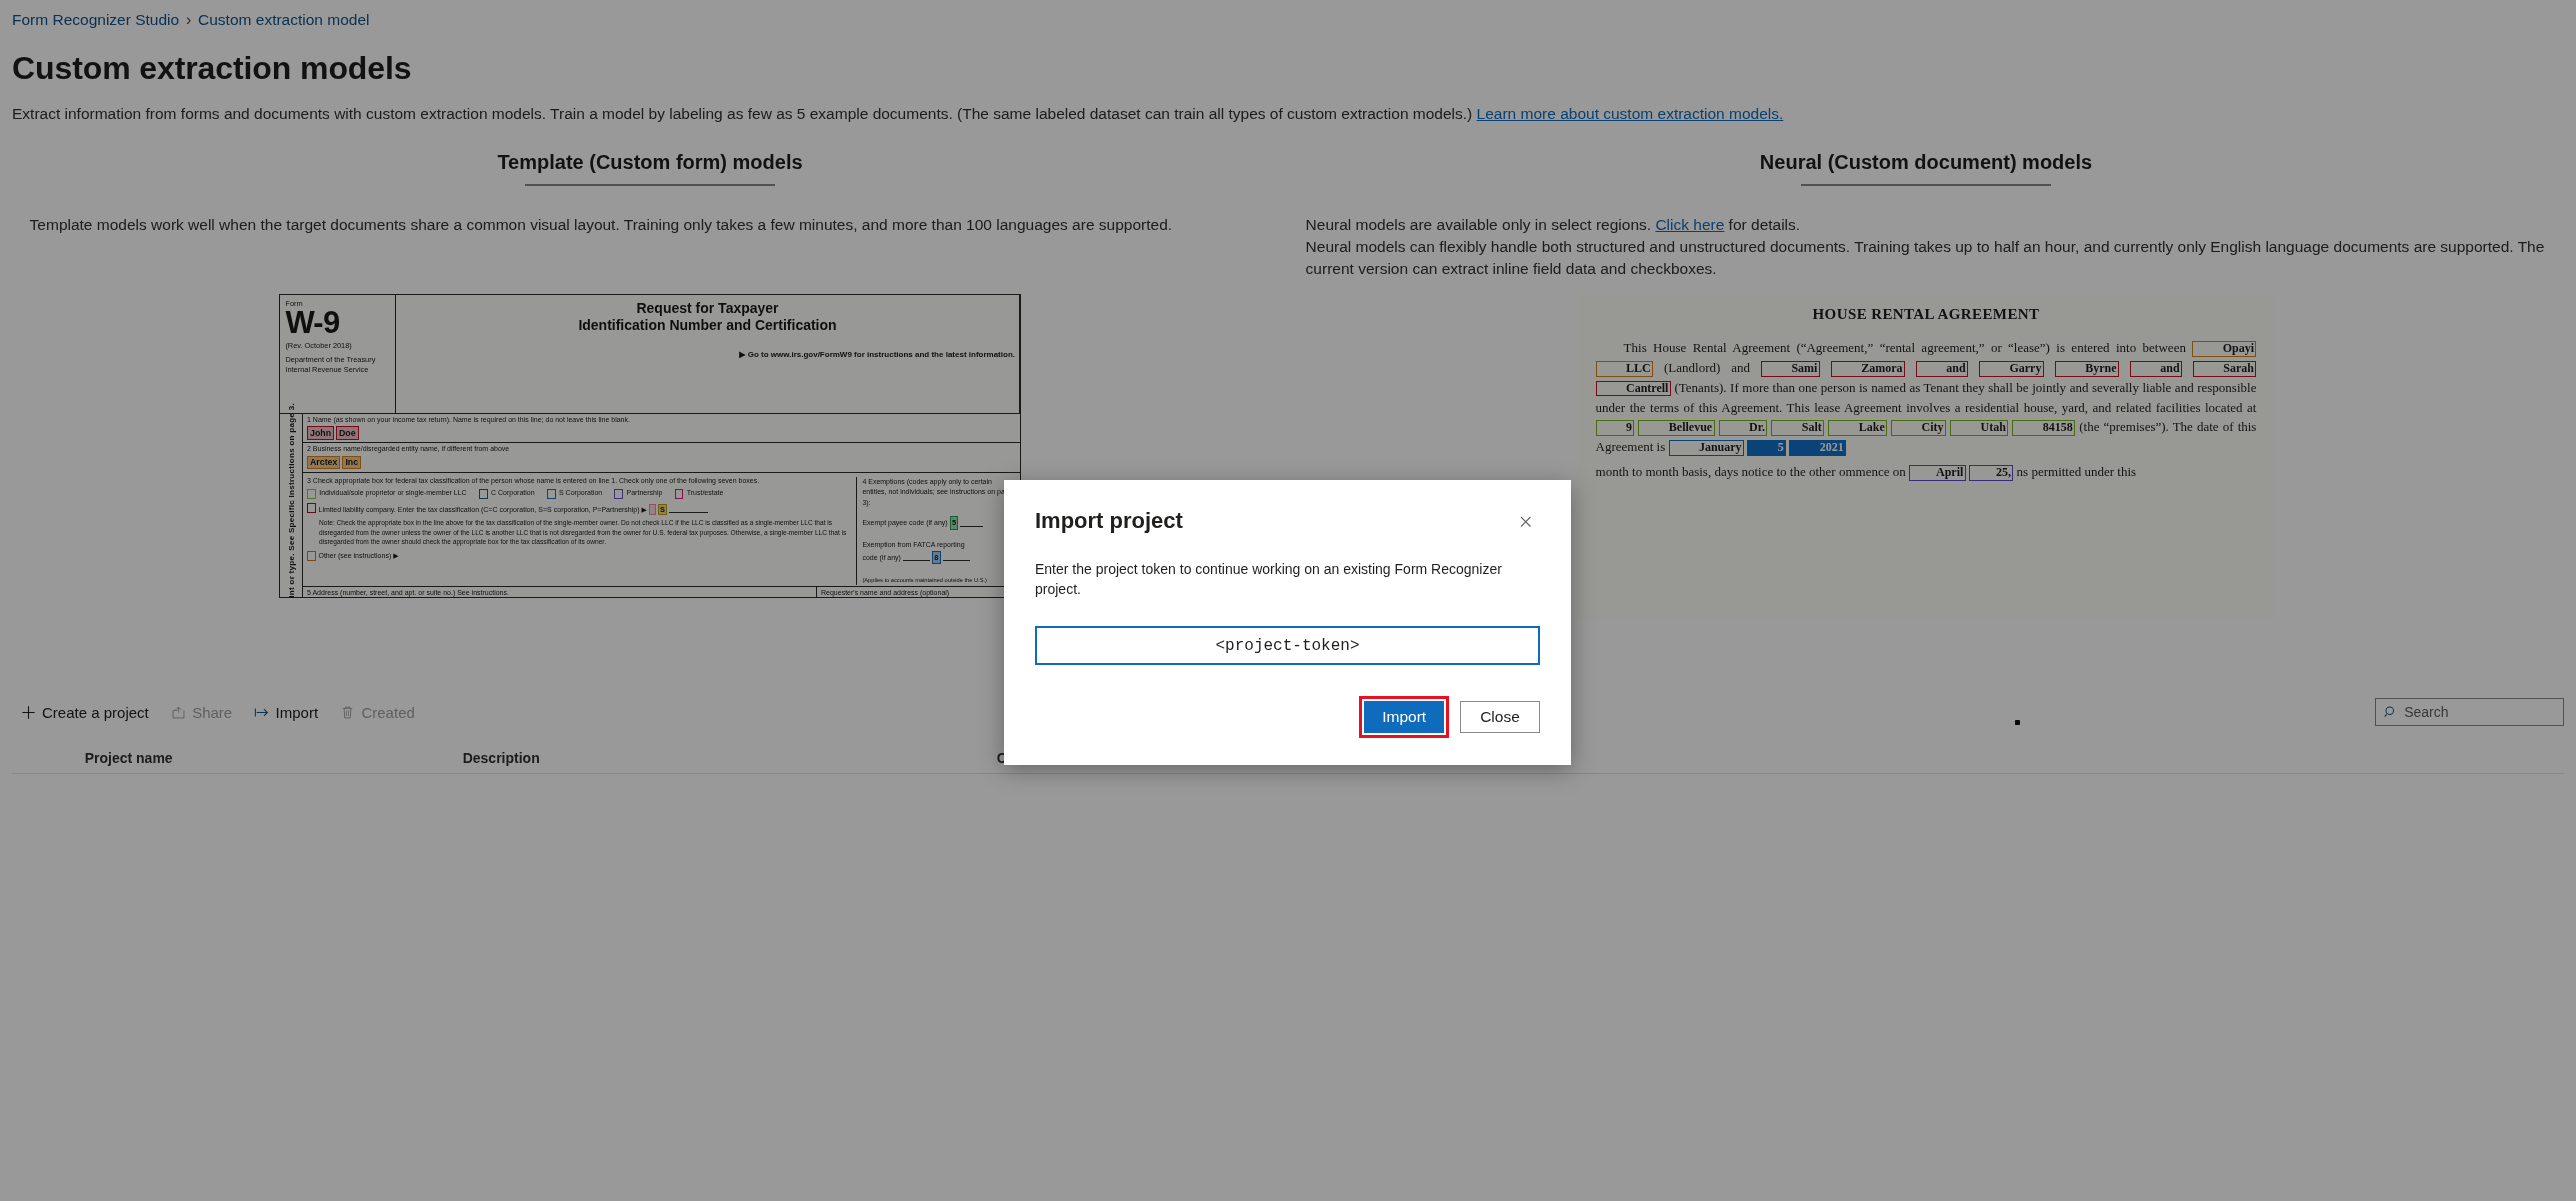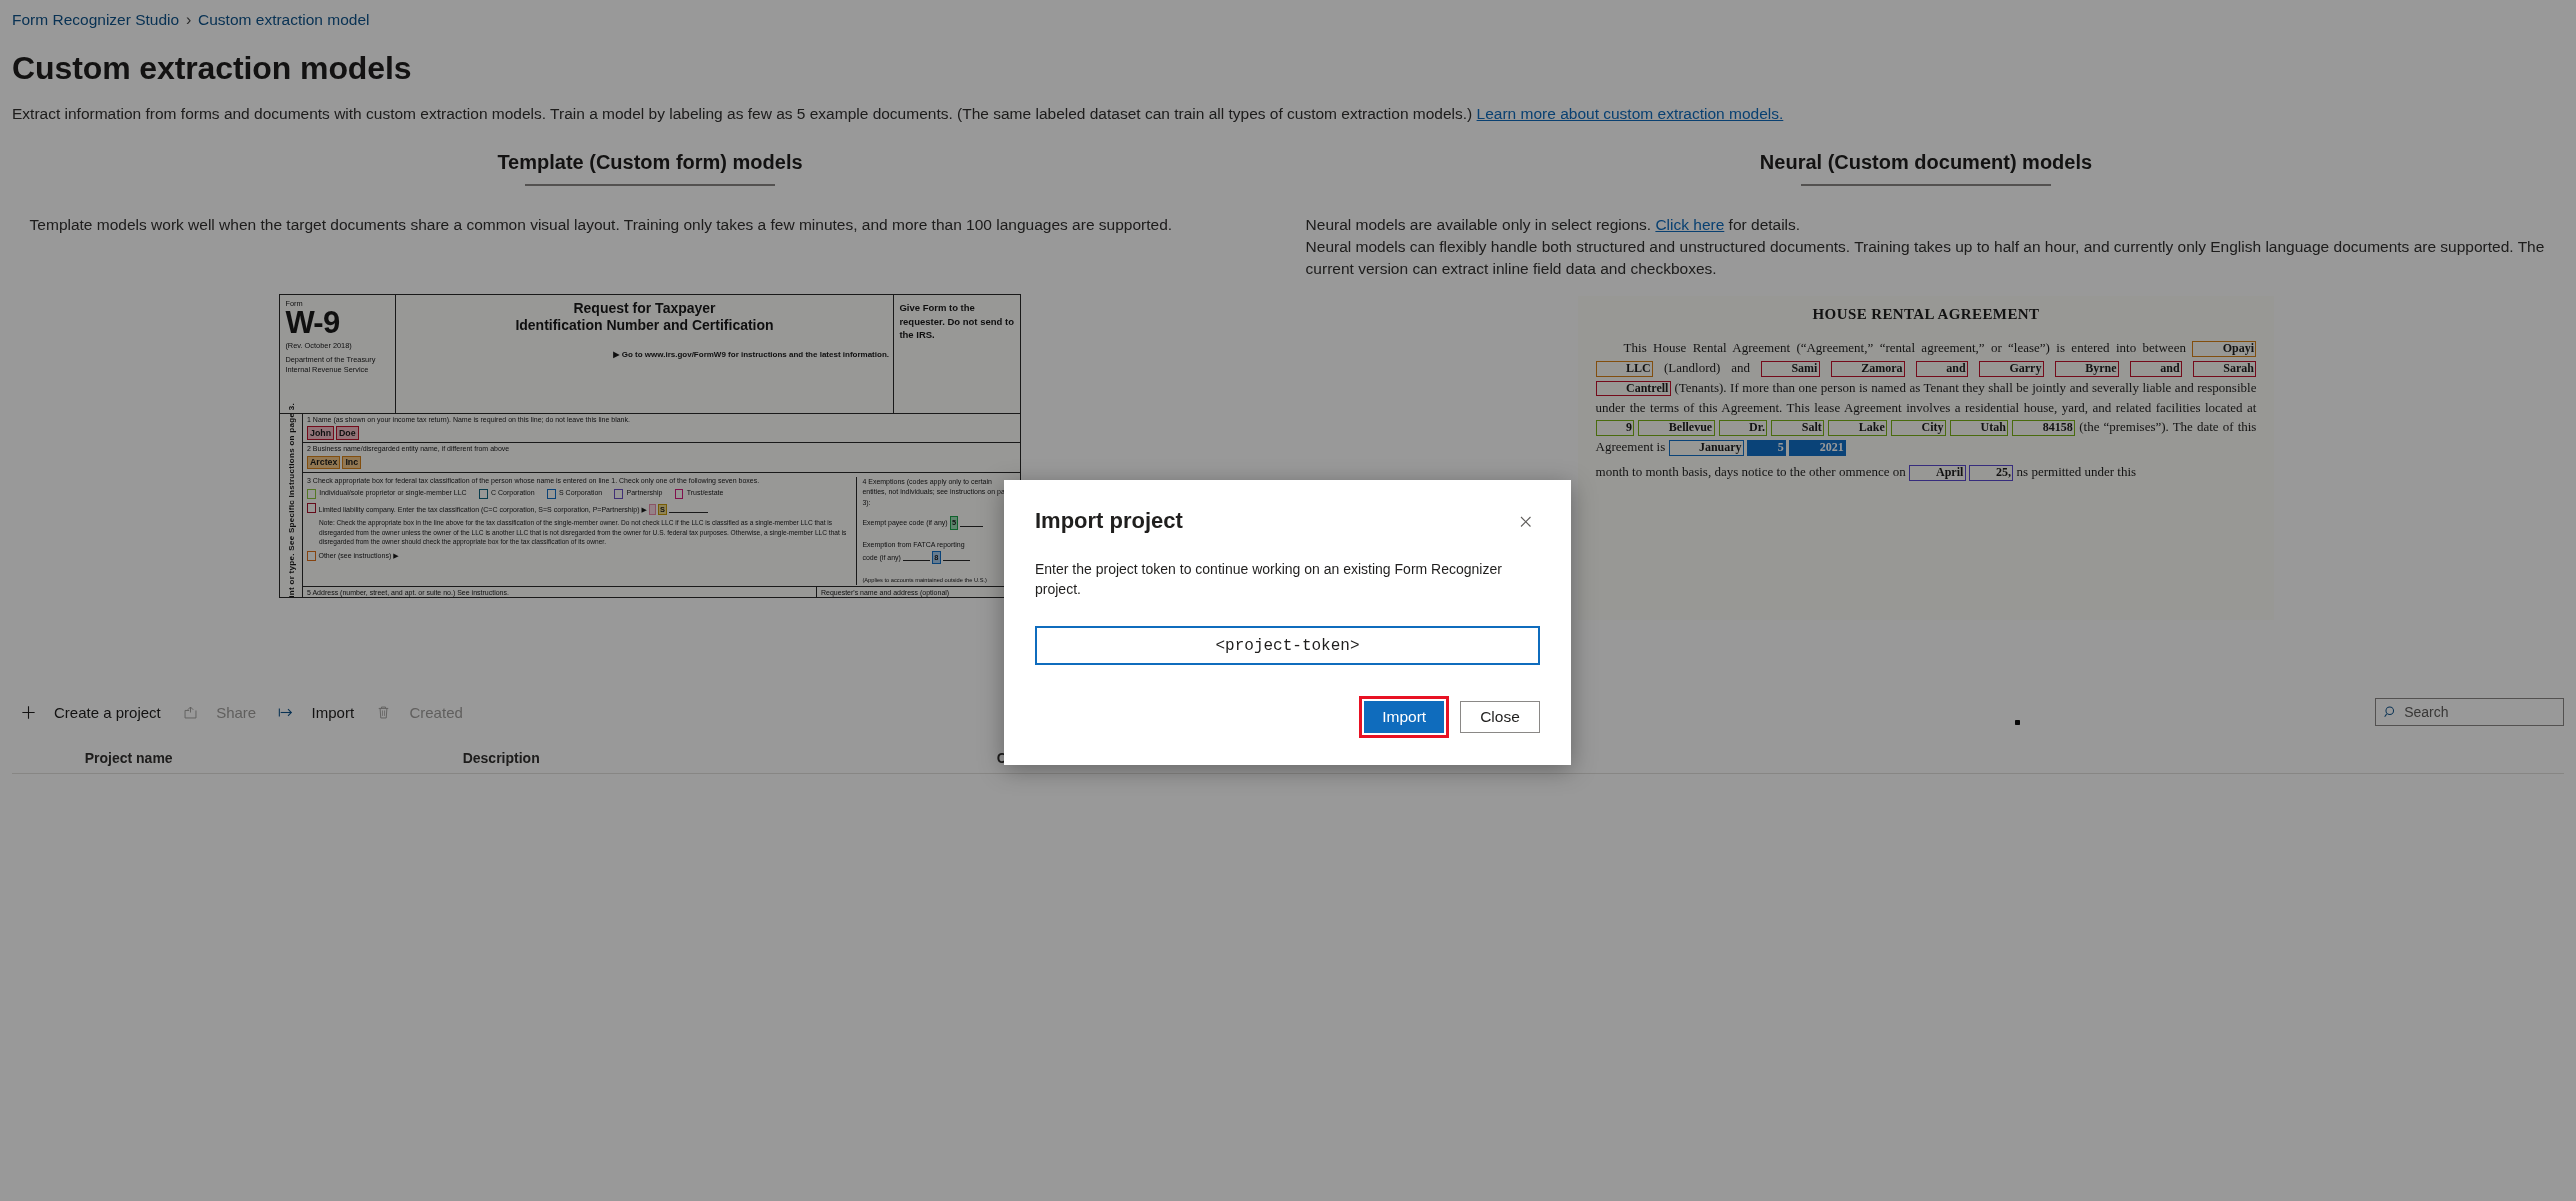--- a/index.html
+++ b/index.html
@@ -148,21 +148,21 @@
 
   
   .my-projects {
     font-size: 27px; font-weight: 400; color: #201f1e; margin-top: 30px; text-align: center;
   }
   .toolbar {
     display: flex; align-items: center; gap: 5.4px; margin-top: 19px;
     position: relative;
   }
   .tb-btn {
-    display: flex; align-items: center; gap: 18px;
+    display: flex; align-items: center; gap: 6px;
     padding: 4px 8px; font-size: 15px; color: #201f1e;
     cursor: pointer; border-radius: 1.4px; white-space: nowrap;
   }
   .tb-btn.disabled { color: #a19f9d; cursor: default; }
   .tb-ico { width: 16px; height: 16px; display: flex; align-items: center; justify-content: center; }
   .tb-ico svg { display: block; }
 
   .search-box {
     position: absolute; right: 0; top: -1.4px;
     width: 189px; height: 28px;
@@ -272,21 +272,20 @@
               <div class="w9-big">W-9</div>
               <div class="w9-sub">(Rev. October 2018)</div>
               <div class="w9-sub">Department of the Treasury</div>
               <div class="w9-sub" style="margin-top:0">Internal Revenue Service</div>
             </div>
             <div class="w9-h-mid">
               <div class="w9-t1">Request for Taxpayer</div>
               <div class="w9-t1">Identification Number and Certification</div>
               <div class="w9-goto">▶ Go to www.irs.gov/FormW9 for instructions and the latest information.</div>
             </div>
-            <div class="w9-h-right">Give Form to the requester. Do not send to the IRS.</div>
           </div>
 
           <div class="w9-sidebar">
             <span>Print or type. See Specific Instructions on page 3.</span>
           </div>
 
           <div class="w9-body">
             <div class="w9-row">
               <div class="w9-lbl">1  Name (as shown on your income tax return). Name is required on this line; do not leave this line blank.</div>
               <div class="w9-val-line">

